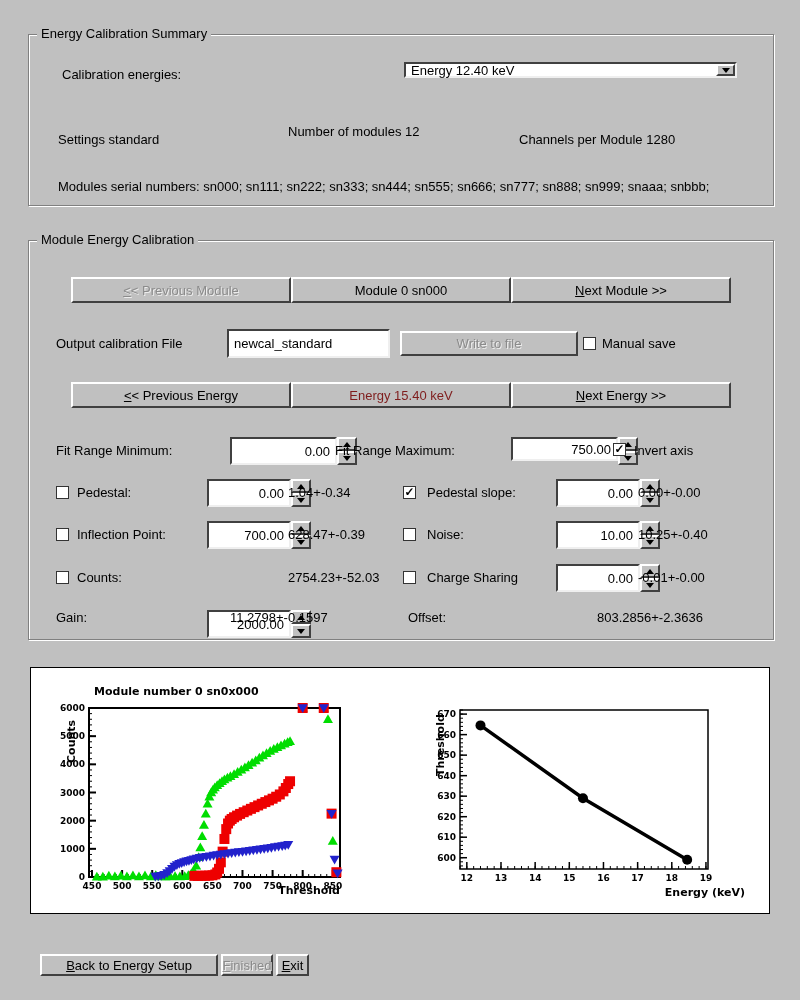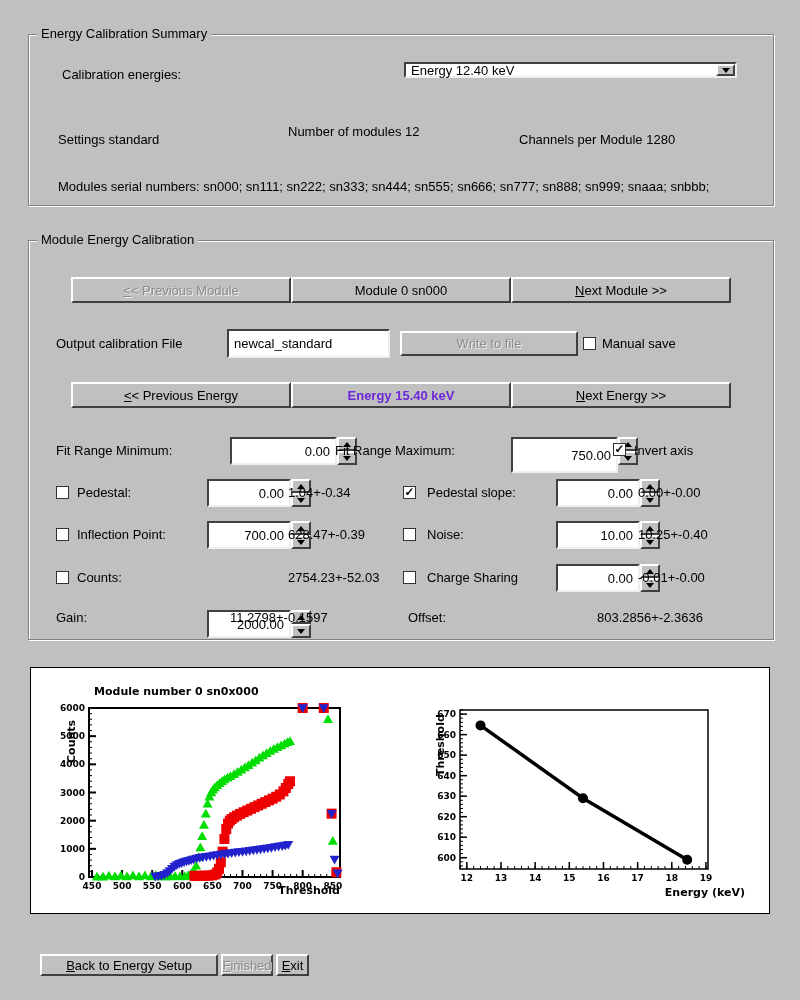--- a/index.html
+++ b/index.html
@@ -23,21 +23,21 @@
 
   
   .btn3d{
     position:absolute;background:#c0c0c0;
     border:2px solid;border-color:#ffffff #404040 #404040 #ffffff;
     display:flex;align-items:center;justify-content:center;
     white-space:nowrap;cursor:pointer;box-sizing:border-box;
     font-family:"Liberation Sans",sans-serif;font-size:13px;
   }
   .btn3d.disabled{color:#8b8b8b;text-shadow:1px 1px 0 #ededed;cursor:default;}
-  .green-text{color:#6d28d9;font-weight:bold;}
+  .green-text{color:#7f1d1d;}
   input.field{
     position:absolute;background:#fff;color:#000;
     border:2px solid;border-color:#404040 #efefef #efefef #404040;
     box-sizing:border-box;padding:0 5px;margin:0;
     font-family:"Liberation Sans",sans-serif;font-size:13px;
   }
   input.num{text-align:right;}
 
   
   .combo{
@@ -132,21 +132,21 @@
     <span class="spinbtn">
         <span class="tri-up"></span>
       </span>
     <span class="spinbtn">
         <span class="tri-down"></span>
       </span>
   </span>
 </div>
 <span class="lbl" style="left:335px;top:443px;">Fit Range Maximum:</span>
 <div class="spin" style="left:477px;top:437px;">
-  <input class="spinfield num" style="width: 107px; height: 36px; text-align: right;" type="text" value="750.00">
+  <input class="spinfield num" style="width: 107px; height: 24px; text-align: right;" type="text" value="750.00">
   <span class="spinbtns" style="height:28px;">
     <span class="spinbtn">
         <span class="tri-up"></span>
       </span>
     <span class="spinbtn">
         <span class="tri-down"></span>
       </span>
   </span>
 </div>
 <span class="checkbox" style="left:613px;top:443px;">✓</span>

